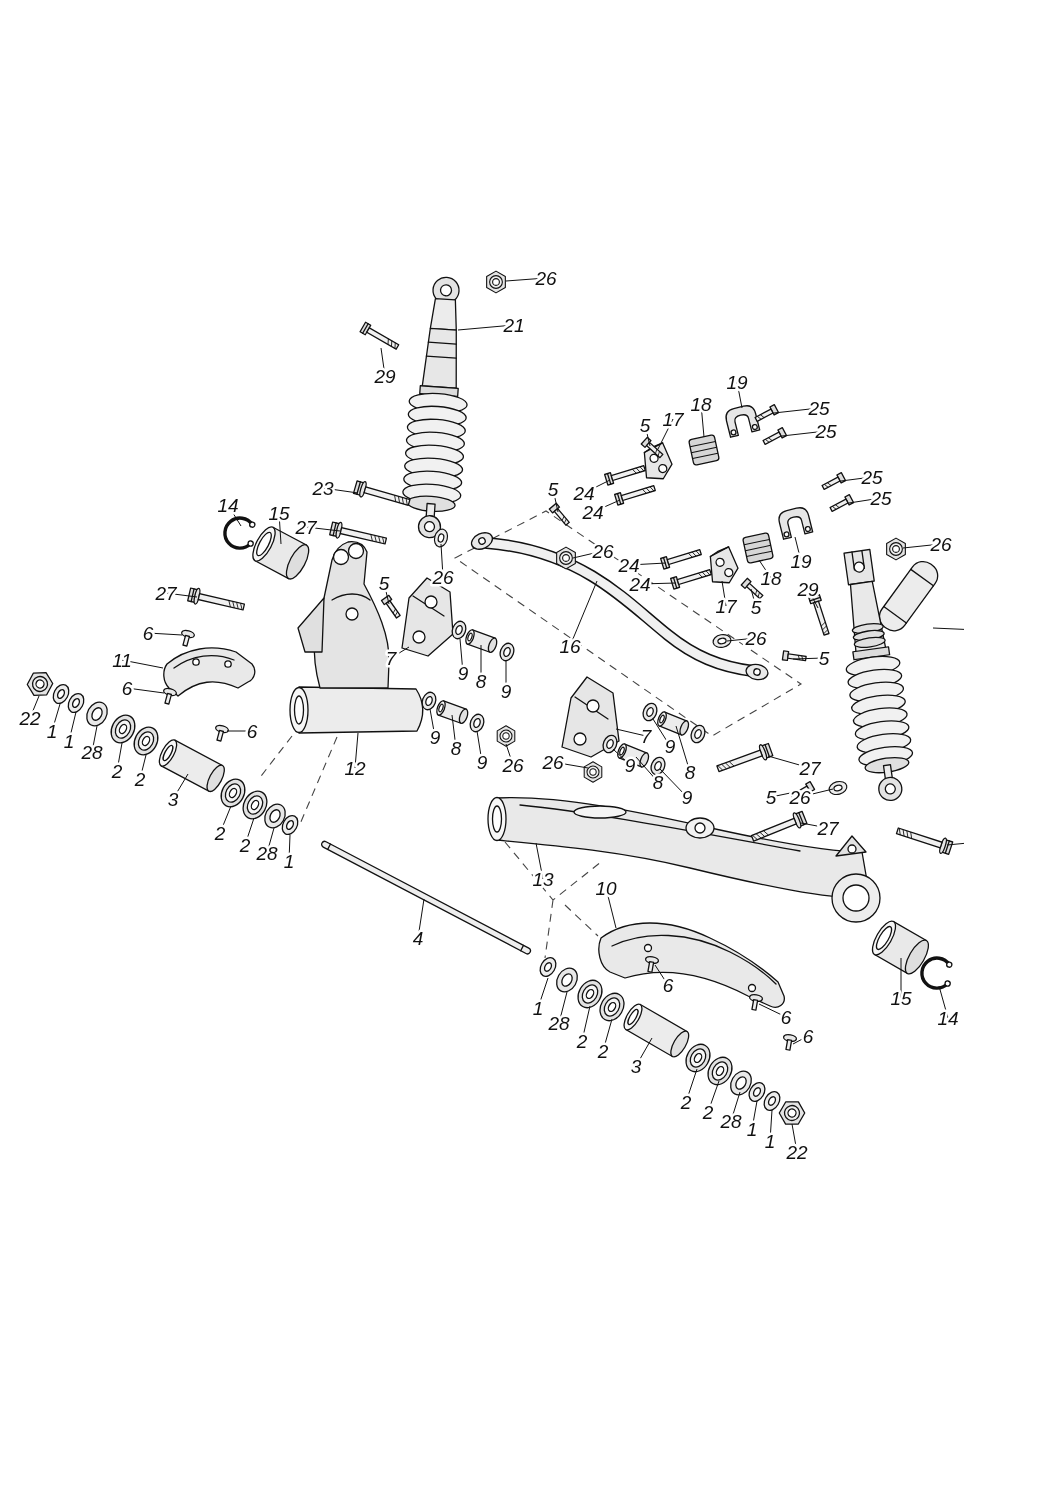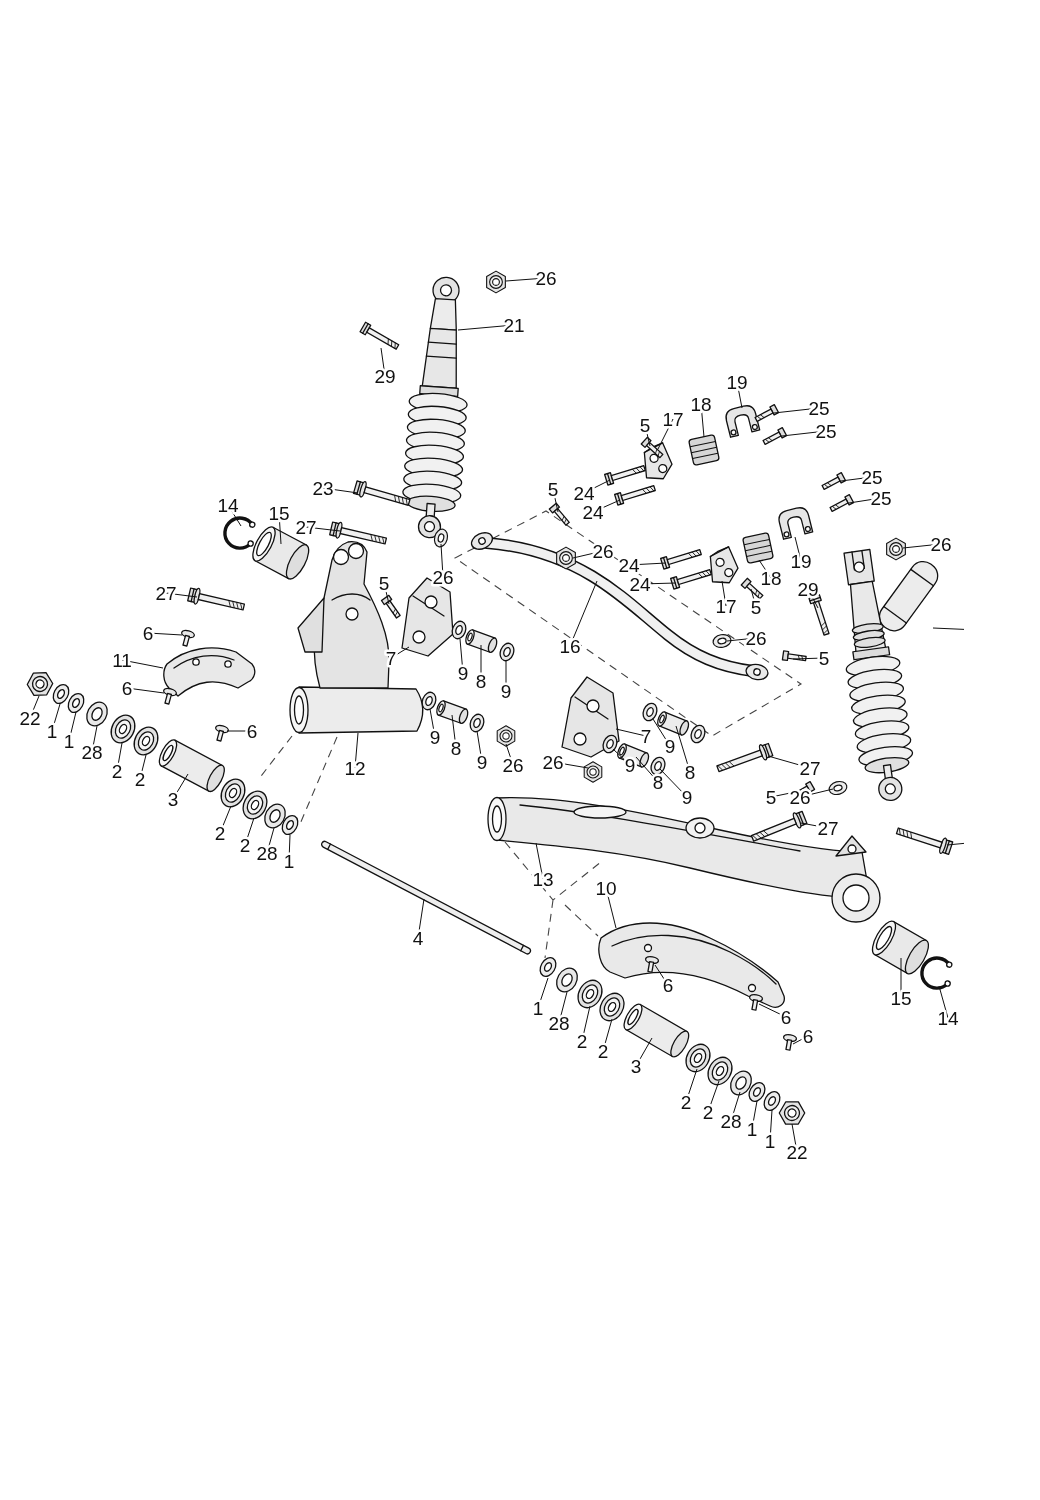--- a/index.html
+++ b/index.html
@@ -1,16 +1,16 @@
 <!DOCTYPE html>
 <html style="--bg: #ffffff; --line: #111111;"><head>
 <meta charset="utf-8">
 <style>
   html,body{margin:0;padding:0;background:#fff;}
-  .stage{position:relative;width:964px;height:1500px;background:var(--bg,#fff);overflow:hidden;font-family:"Liberation Sans",sans-serif;}
+  .stage{position:relative;width:964px;height:1500px;background:var(--bg,#fff);overflow:hidden;font-family:"Liberation Sans",sans-serif;font-style:italic;}
   .stage svg{position:absolute;left:0;top:0;}
   .p{stroke:var(--line,#111);stroke-width:1.3;stroke-linejoin:round;stroke-linecap:round;}
   .fn{fill:none;}
   .dash{fill:none;stroke:#444;stroke-width:1.1;stroke-dasharray:8 6;}
   .leader{stroke:var(--line,#111);stroke-width:1;}
   .callout{font-family:"Liberation Sans",sans-serif;font-size:19px;fill:var(--line,#111);
            text-anchor:middle;paint-order:stroke;stroke:#fff;stroke-width:5px;stroke-linejoin:round;}
 </style>
 </head>
 <body>

